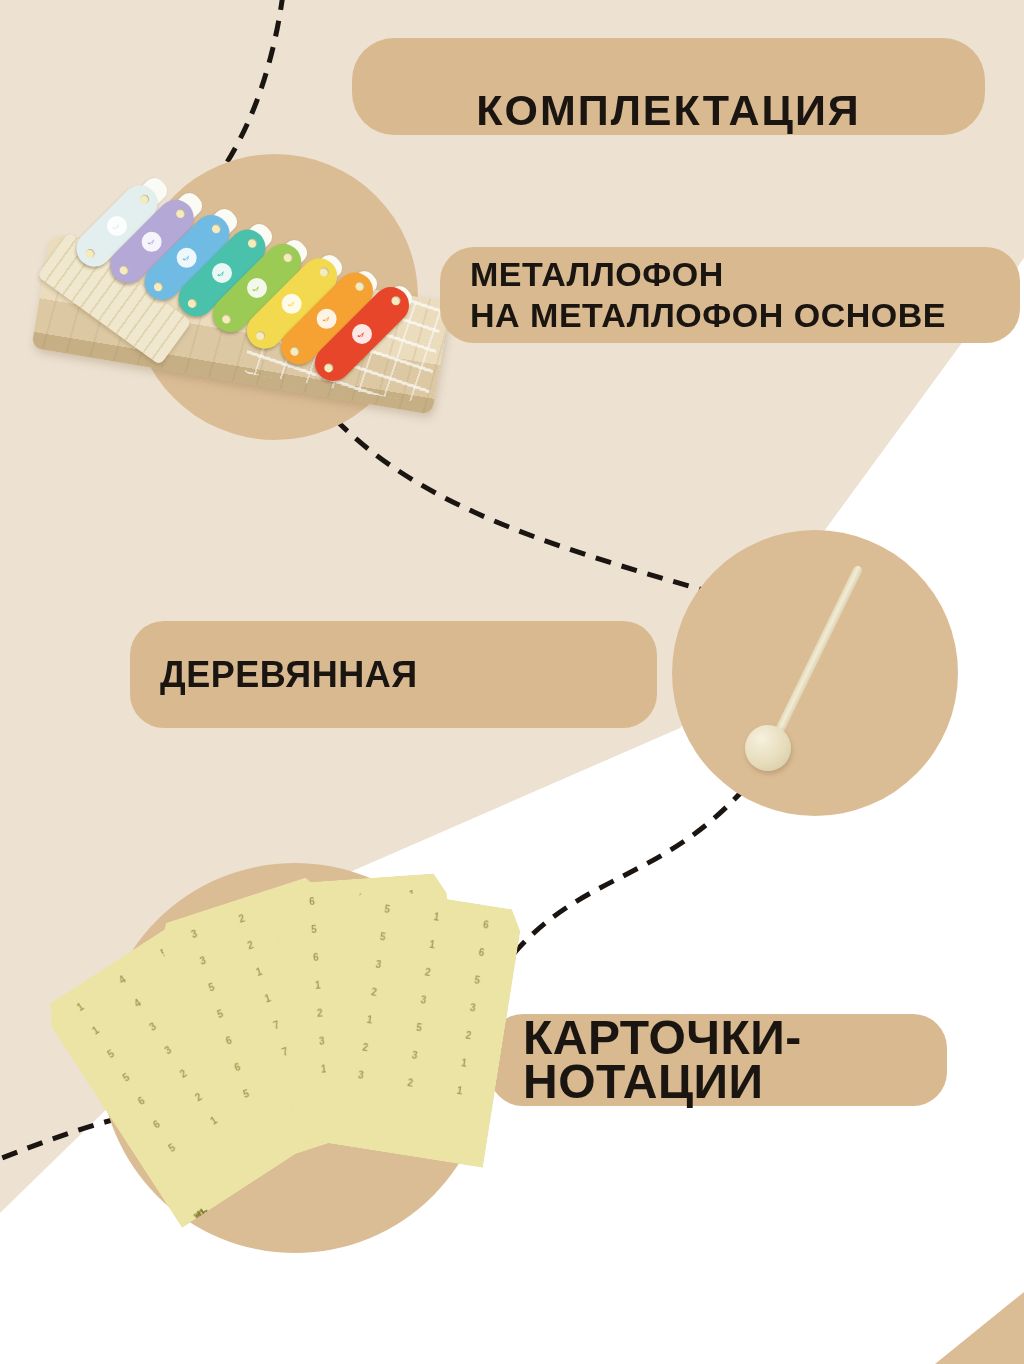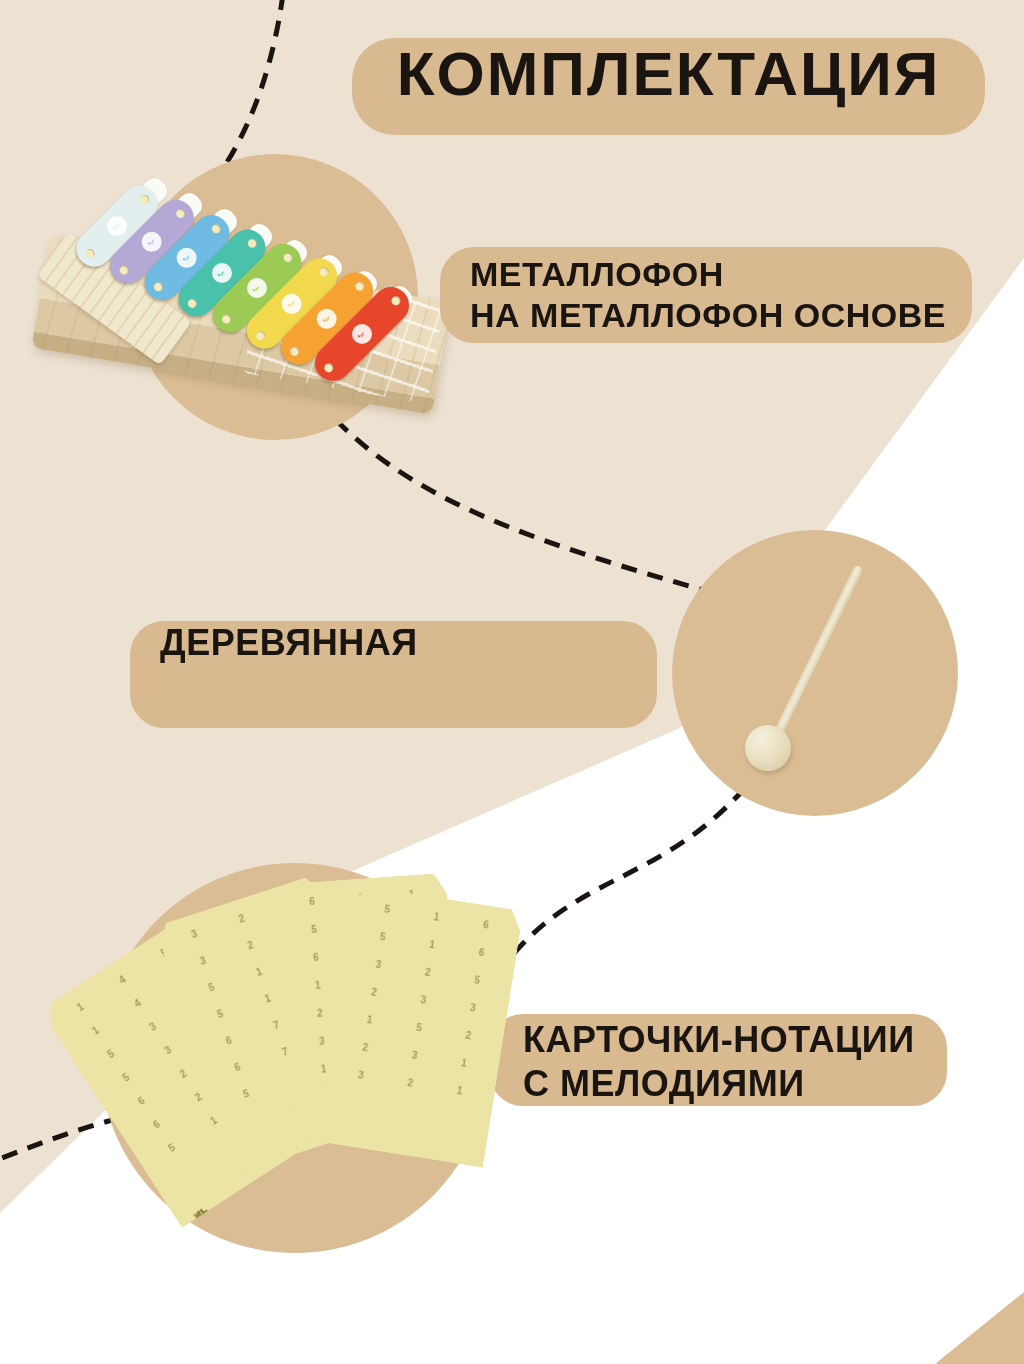--- a/index.html
+++ b/index.html
@@ -99,27 +99,27 @@
   }
 
   
   .pill{
     position:absolute;background:var(--tan_pill);z-index:30;
     display:flex;flex-direction:column;justify-content:center;
     font-weight:bold;letter-spacing:.5px;
   }
   #title-pill{
     left:352px;top:38px;width:633px;height:97px;border-radius:42px;
-    align-items:flex-start;flex-direction:row;justify-content:center;
-    font-size:62px;letter-spacing:2px;
+    align-items:flex-end;flex-direction:row;justify-content:center;
+    font-size:43px;letter-spacing:2px;
   }
   .item-pill{padding-left:30px;font-size:34px;line-height:41px;border-radius:34px;}
-  #metallophone-pill{left:440px;top:247px;width:532px;height:96px;}
-  #mallet-pill{left:130px;top:621px;width:527px;height:107px;font-size:36px;line-height:44px;justify-content:space-between;}
-  #cards-pill{left:489px;top:1014px;width:458px;height:92px;font-size:36px;line-height:44px;padding-left:34px;justify-content:flex-end;}
+  #metallophone-pill{left:440px;top:247px;width:580px;height:96px;}
+  #mallet-pill{left:130px;top:621px;width:527px;height:107px;font-size:36px;line-height:44px;}
+  #cards-pill{left:489px;top:1014px;width:458px;height:92px;font-size:48px;line-height:44px;padding-left:34px;}
 </style>
 </head>
 <body>
 
 <svg class="bg" width="1024" height="1364" viewBox="0 0 1024 1364">
   <rect x="0" y="0" width="1024" height="1364" fill="var(--beige)"></rect>
   <polygon points="1024,258 680,728 350,872 0,1213 0,1364 1024,1364" fill="var(--white)"></polygon>
   <polygon points="1024,1292 1024,1364 935,1364" fill="var(--tan_circle)"></polygon>
   <path d="M 283 -6 C 274 60 254 122 222 170" fill="none" stroke="var(--ink)" stroke-width="5" stroke-dasharray="16 11"></path>
   <path d="M 336 420 C 420 505 545 545 710 592" fill="none" stroke="var(--ink)" stroke-width="5" stroke-dasharray="16 11"></path>
@@ -214,14 +214,13 @@
   <span>МЕТАЛЛОФОН</span>
   <span>НА МЕТАЛЛОФОН ОСНОВЕ</span>
 </div>
 
 <div class="pill item-pill" id="mallet-pill">
   <span>ДЕРЕВЯННАЯ</span>
 </div>
 
 <div class="pill item-pill" id="cards-pill">
   <span>КАРТОЧКИ-НОТАЦИИ</span>
-  <span>С МЕЛОДИЯМИ</span>
 </div>
 
 </body></html>

